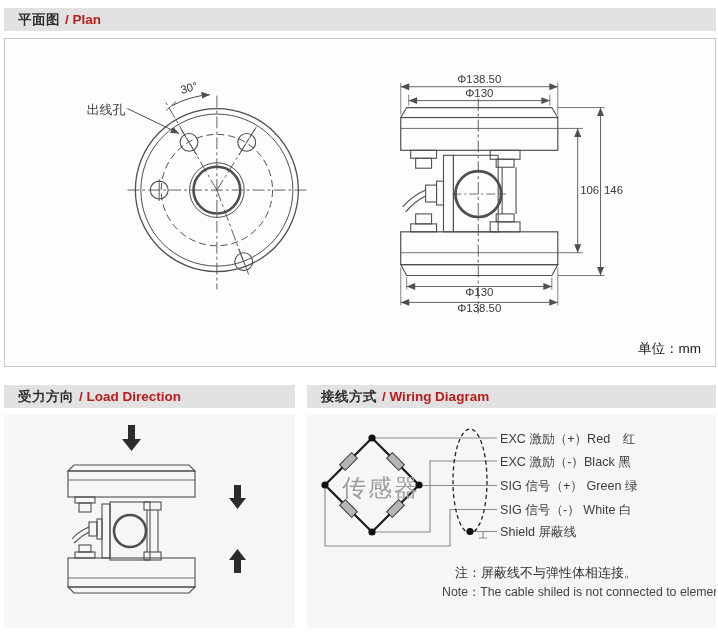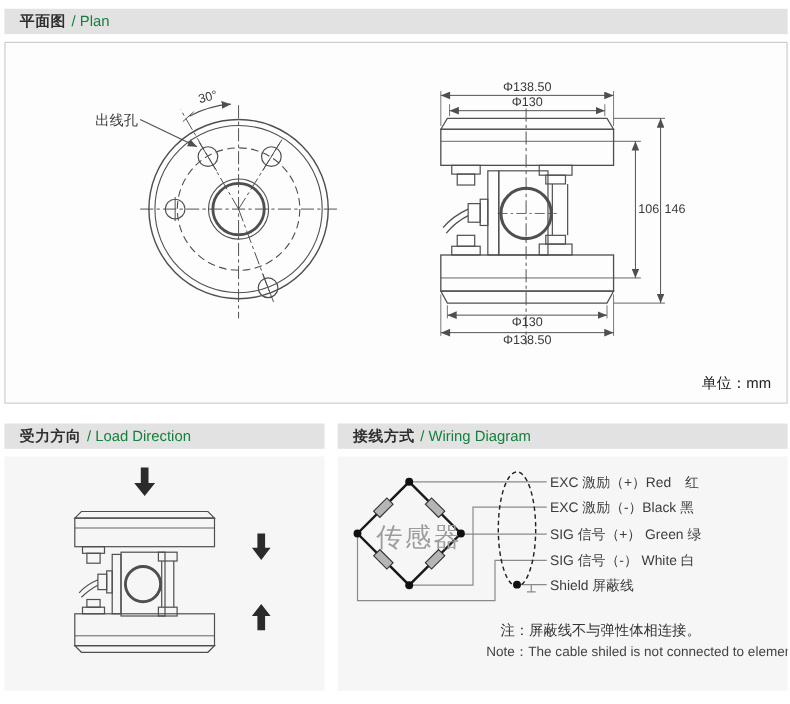--- a/index.html
+++ b/index.html
@@ -1,21 +1,21 @@
 <!DOCTYPE html>
 <html><head>
 <meta charset="utf-8">
 <style>
   html,body{margin:0;padding:0;background:#ffffff;}
   .page{position:relative;width:718px;height:640px;background:#ffffff;overflow:hidden;
         font-family:"Liberation Sans","DejaVu Sans",sans-serif;}
   .titlebar{position:absolute;height:23px;background:#e2e2e2;display:flex;align-items:center;
             padding-left:14px;box-sizing:border-box;}
   .titlebar .t-zh{font-size:13.5px;font-weight:bold;color:#2f2f2f;letter-spacing:.5px;}
-  .titlebar .t-en{font-size:13.5px;color:#15803d;margin-left:5px;}
+  .titlebar .t-en{font-size:13.5px;color:#b91c1c;margin-left:5px;font-weight:bold;}
   .plan-panel{position:absolute;left:4px;top:38px;width:712px;height:329px;
               background:#fdfdfd;border:1px solid #c9c9c9;box-sizing:border-box;}
   .plan-panel svg{position:absolute;left:0;top:0;}
   .unit-note{position:absolute;right:14px;bottom:8px;font-size:13.5px;color:#222;}
   .unit-note .u-l{font-weight:normal;}
   .panel{position:absolute;top:415px;height:213px;background:#f6f6f6;}
   .panel svg{position:absolute;left:0;top:0;}
   text{font-family:"Liberation Sans","DejaVu Sans",sans-serif;}
   .dimtxt{font-size:11.5px;fill:#3a3a3a;}
   .lbltxt{font-size:13px;fill:#3a3a3a;}

